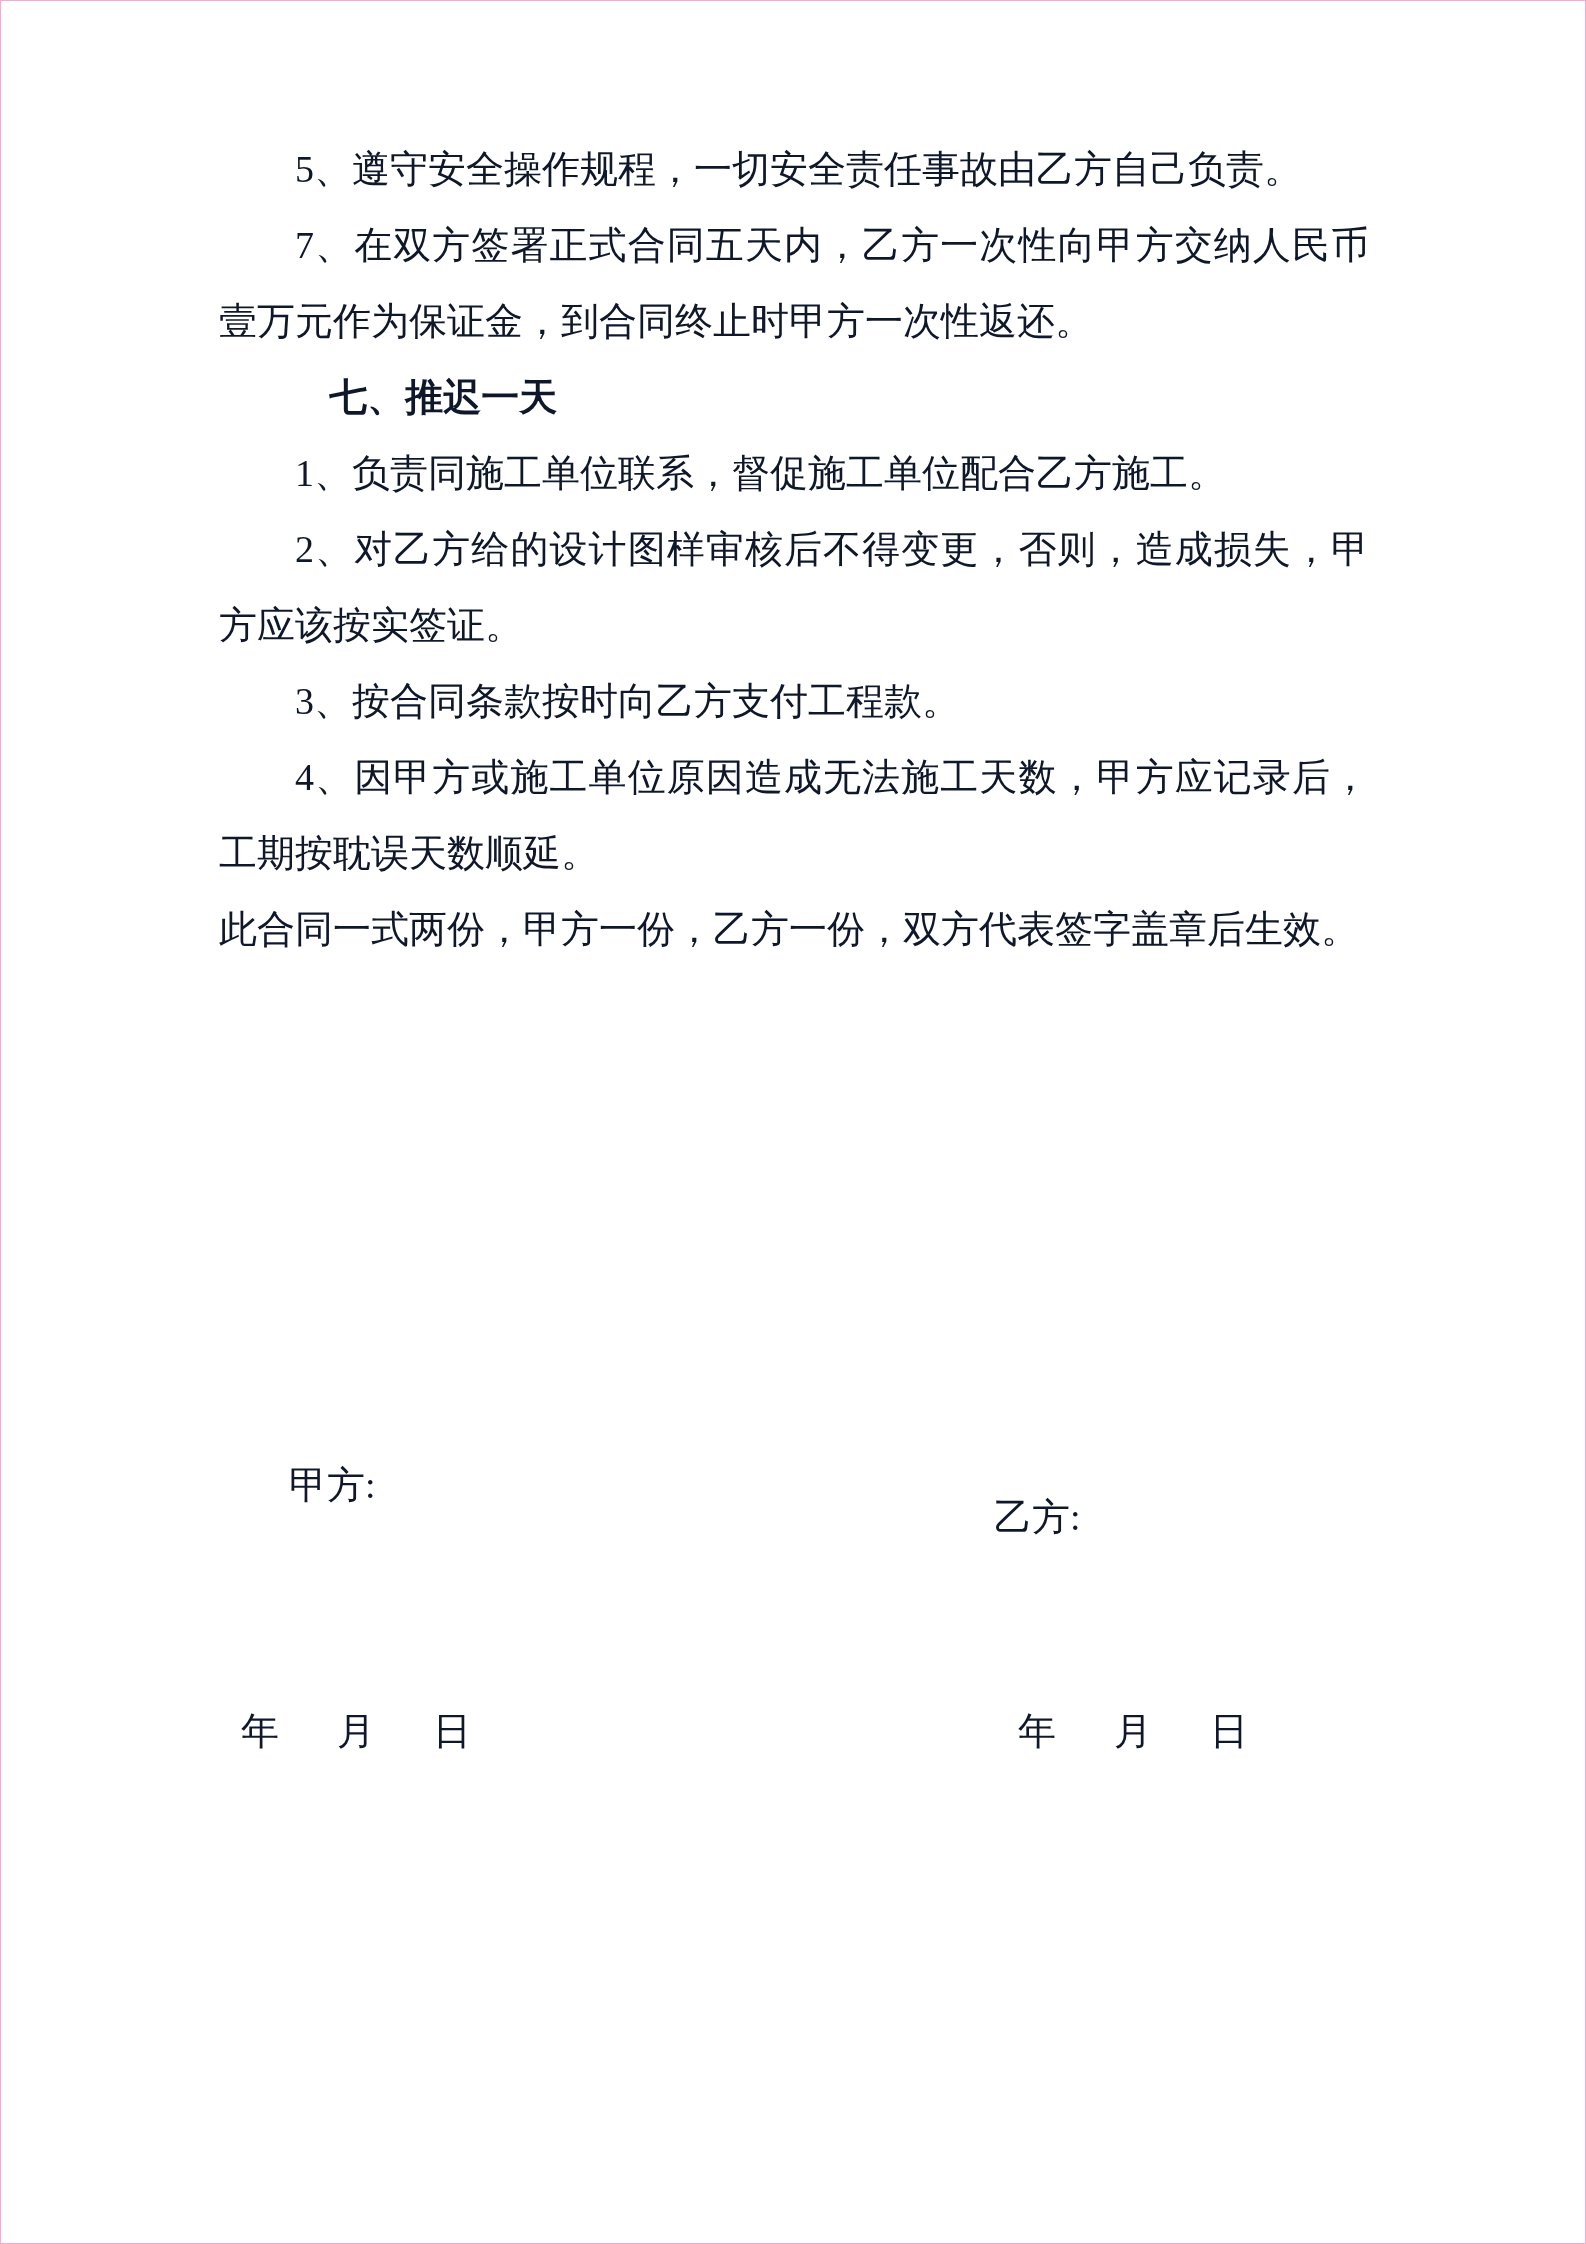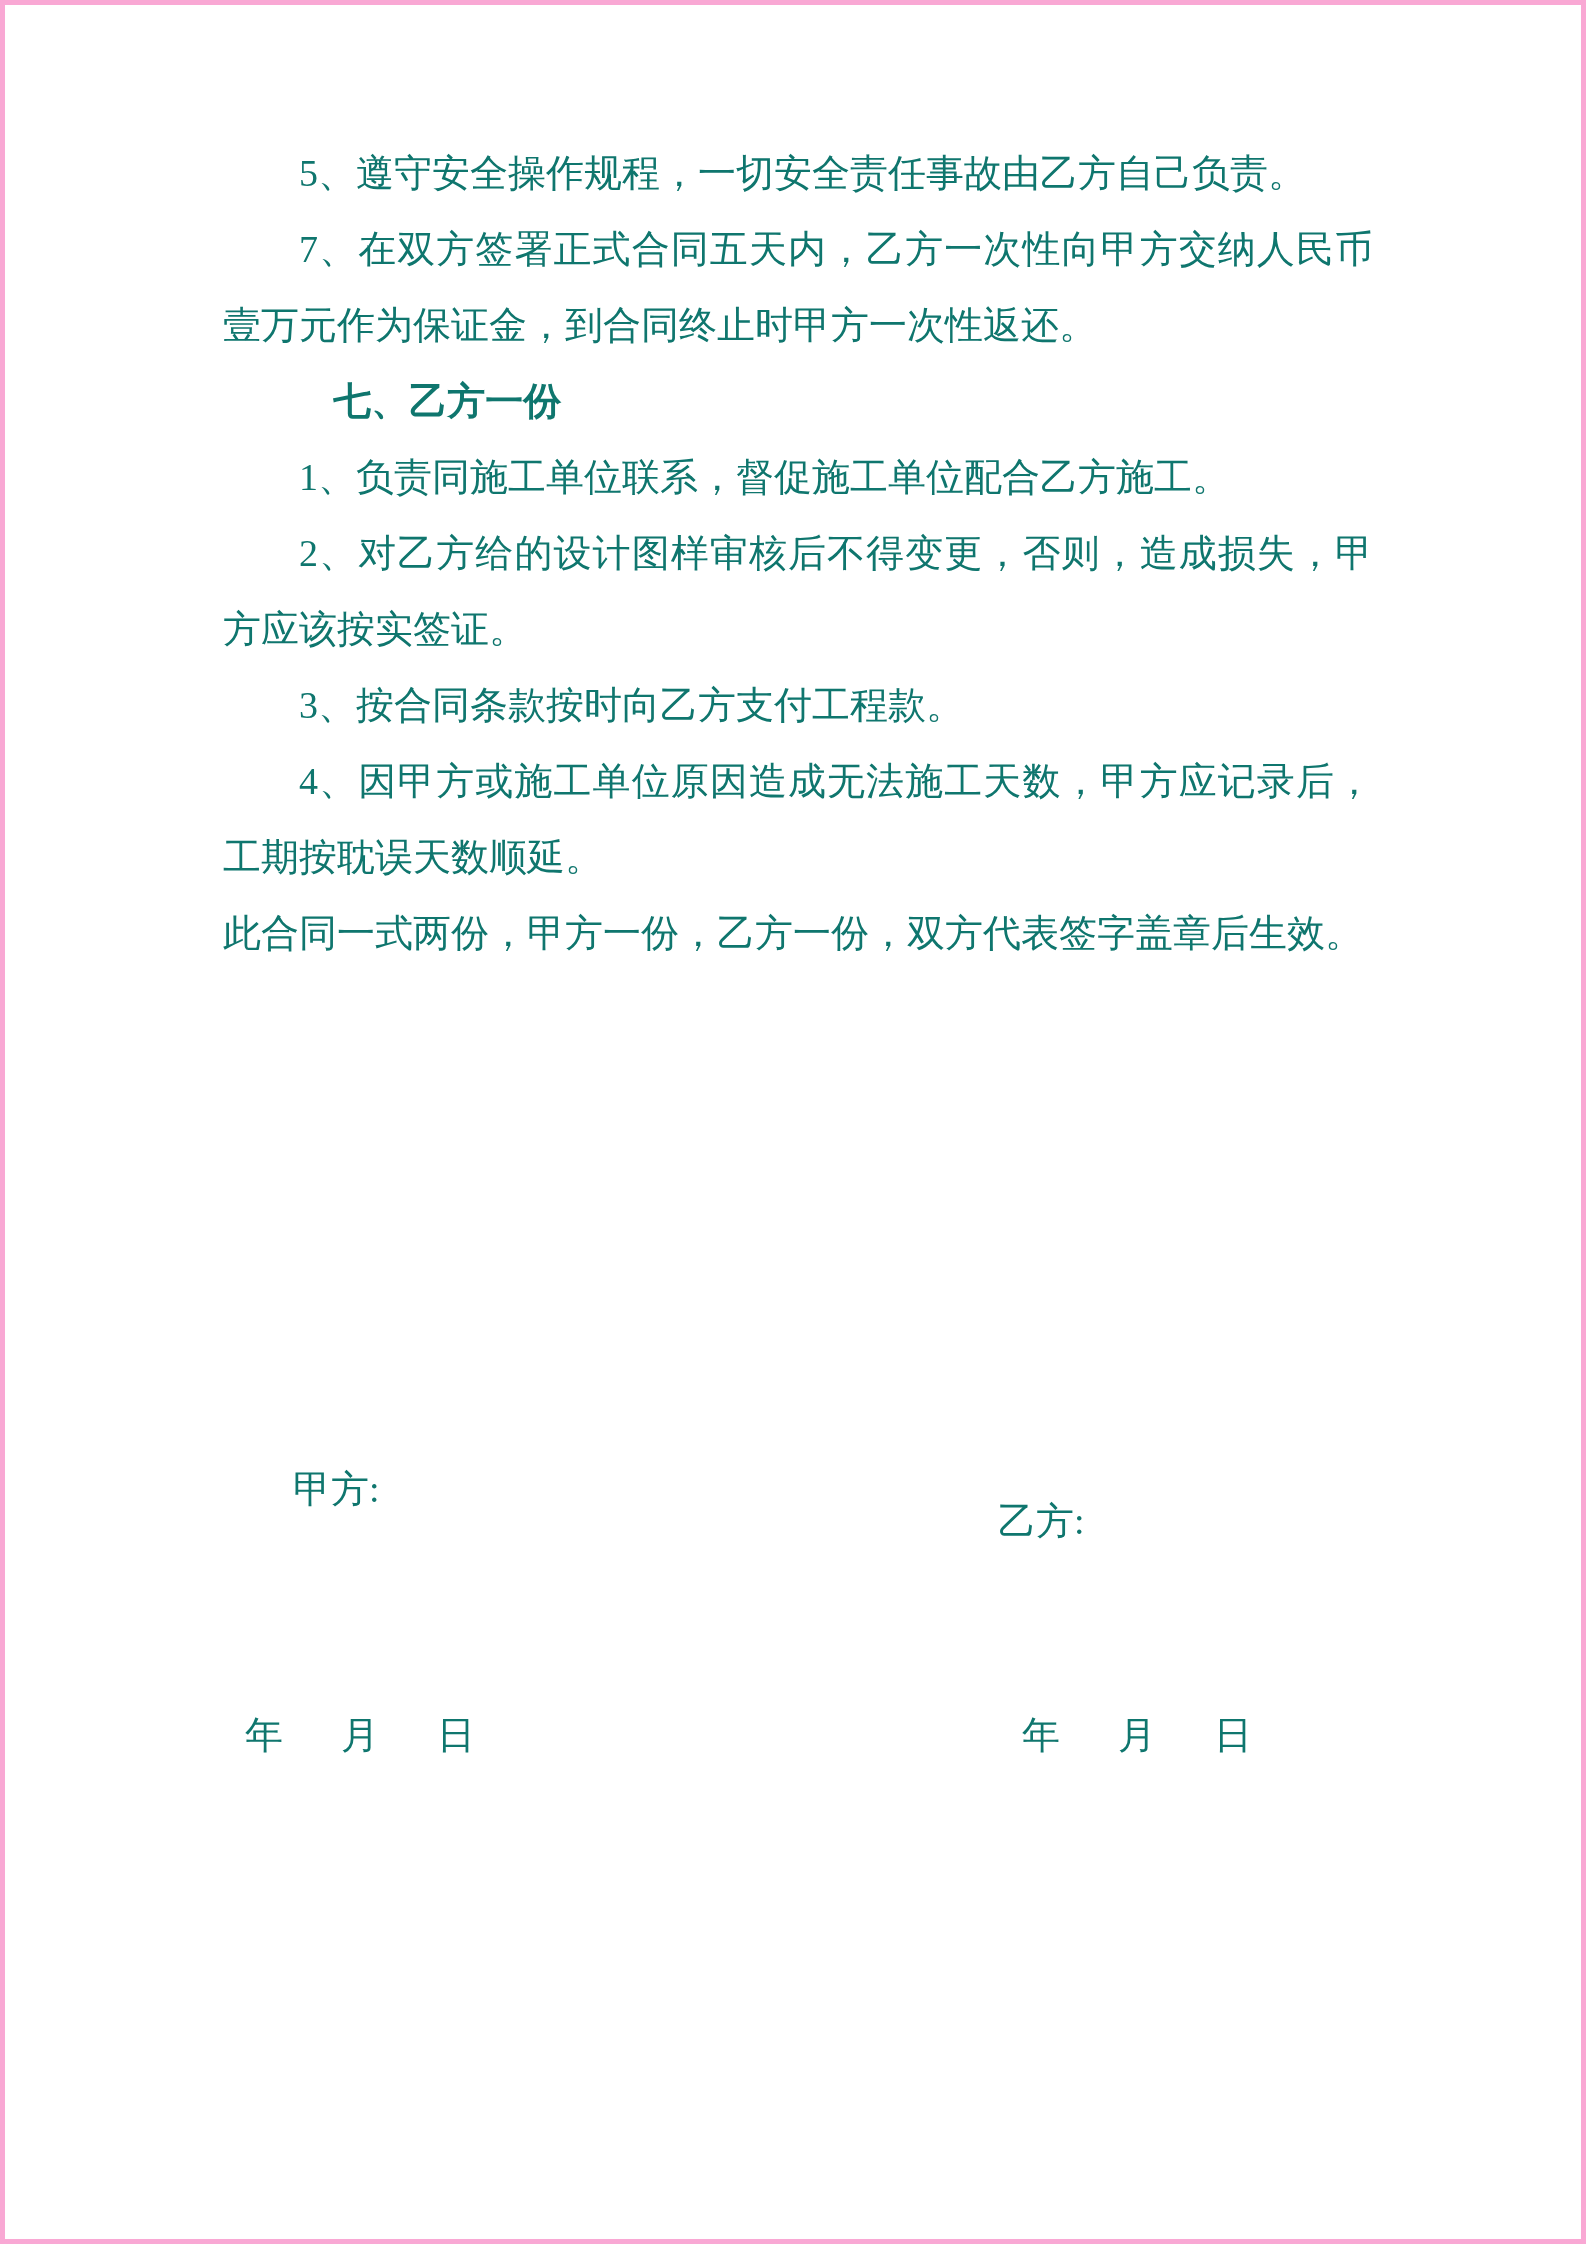--- a/index.html
+++ b/index.html
@@ -6,24 +6,24 @@
     margin: 0;
     padding: 0;
     background: #ffffff;
   }
   .page {
     position: relative;
     width: 1586px;
     height: 2244px;
     background: #ffffff;
     font-family: "Liberation Serif", "DejaVu Serif", serif;
-    color: #0f766e;
+    color: #0f172a;
     overflow: hidden;
     box-sizing: border-box;
-    border: 5px solid #f9a8d4;
+    border: 1px solid #f9a8d4;
   }
   .body-text {
     position: absolute;
     left: 218px;
     top: 130px;
     width: 1150px;
     font-size: 38px;
     line-height: 76px;
     text-align: justify;
   }
@@ -54,21 +54,21 @@
   .date-b { left: 1017px; top: 1668px; }
 </style>
 </head>
 <body>
 
 <div class="page">
 
   <div class="body-text">
     <p class="para indent-2">5、遵守安全操作规程，一切安全责任事故由乙方自己负责。</p>
     <p class="para indent-2">7、在双方签署正式合同五天内，乙方一次性向甲方交纳人民币壹万元作为保证金，到合同终止时甲方一次性返还。</p>
-    <p class="para indent-2-9 bold">七、乙方一份</p>
+    <p class="para indent-2-9 bold">七、推迟一天</p>
     <p class="para indent-2">1、负责同施工单位联系，督促施工单位配合乙方施工。</p>
     <p class="para indent-2">2、对乙方给的设计图样审核后不得变更，否则，造成损失，甲方应该按实签证。</p>
     <p class="para indent-2">3、按合同条款按时向乙方支付工程款。</p>
     <p class="para indent-2">4、因甲方或施工单位原因造成无法施工天数，甲方应记录后，工期按耽误天数顺延。</p>
     <p class="para">此合同一式两份，甲方一份，乙方一份，双方代表签字盖章后生效。</p>
   </div>
 
   <div class="sig party-a">甲方:</div>
 
   <div class="sig party-b">乙方:</div>

